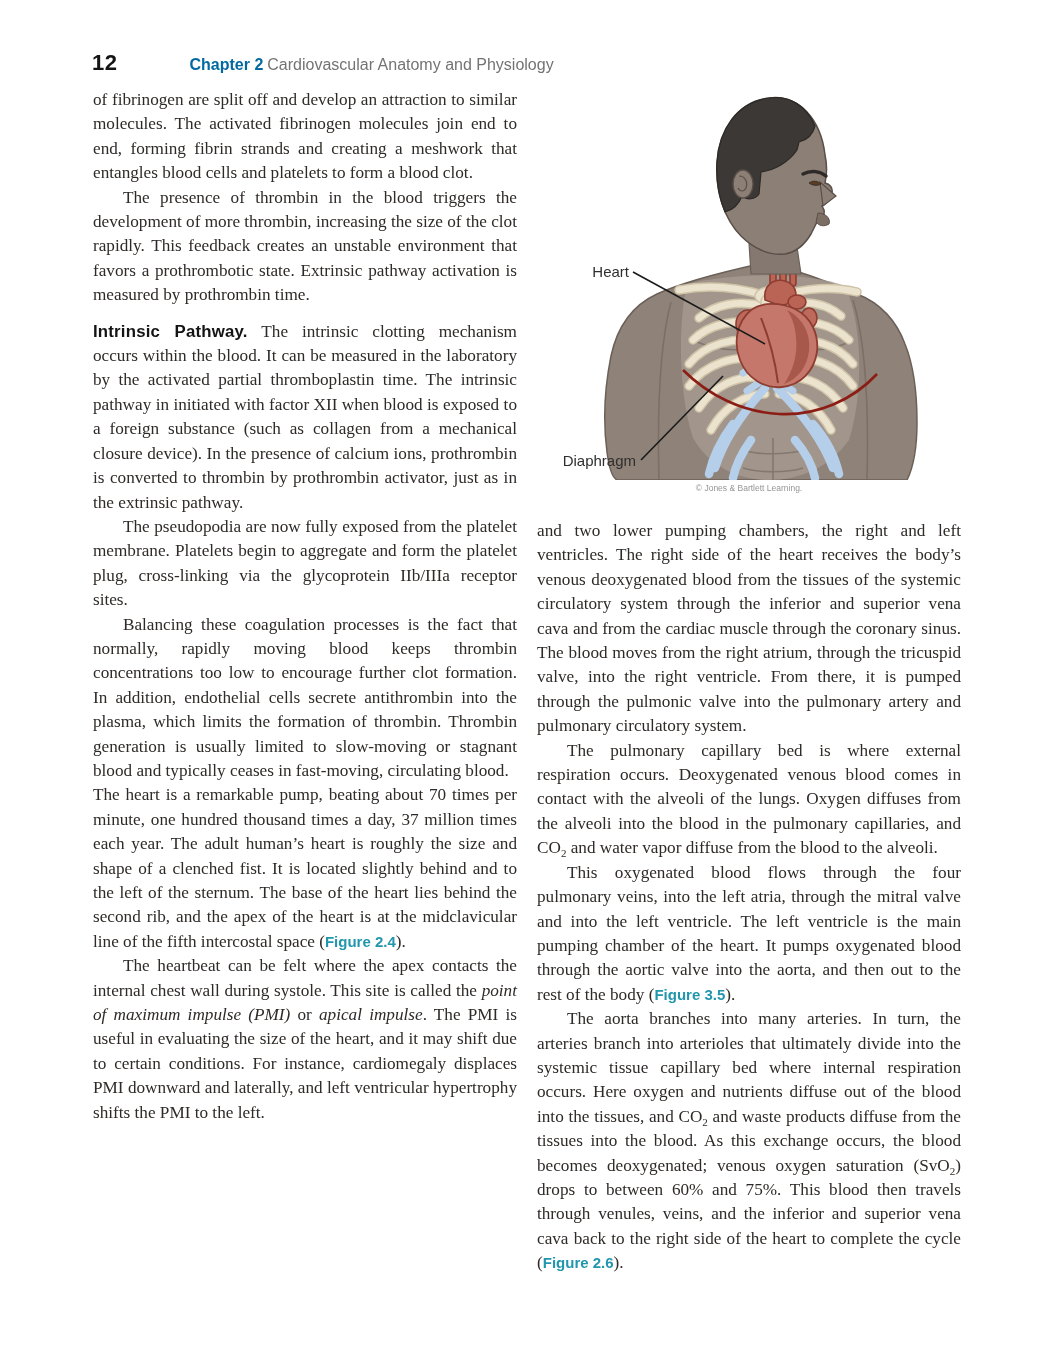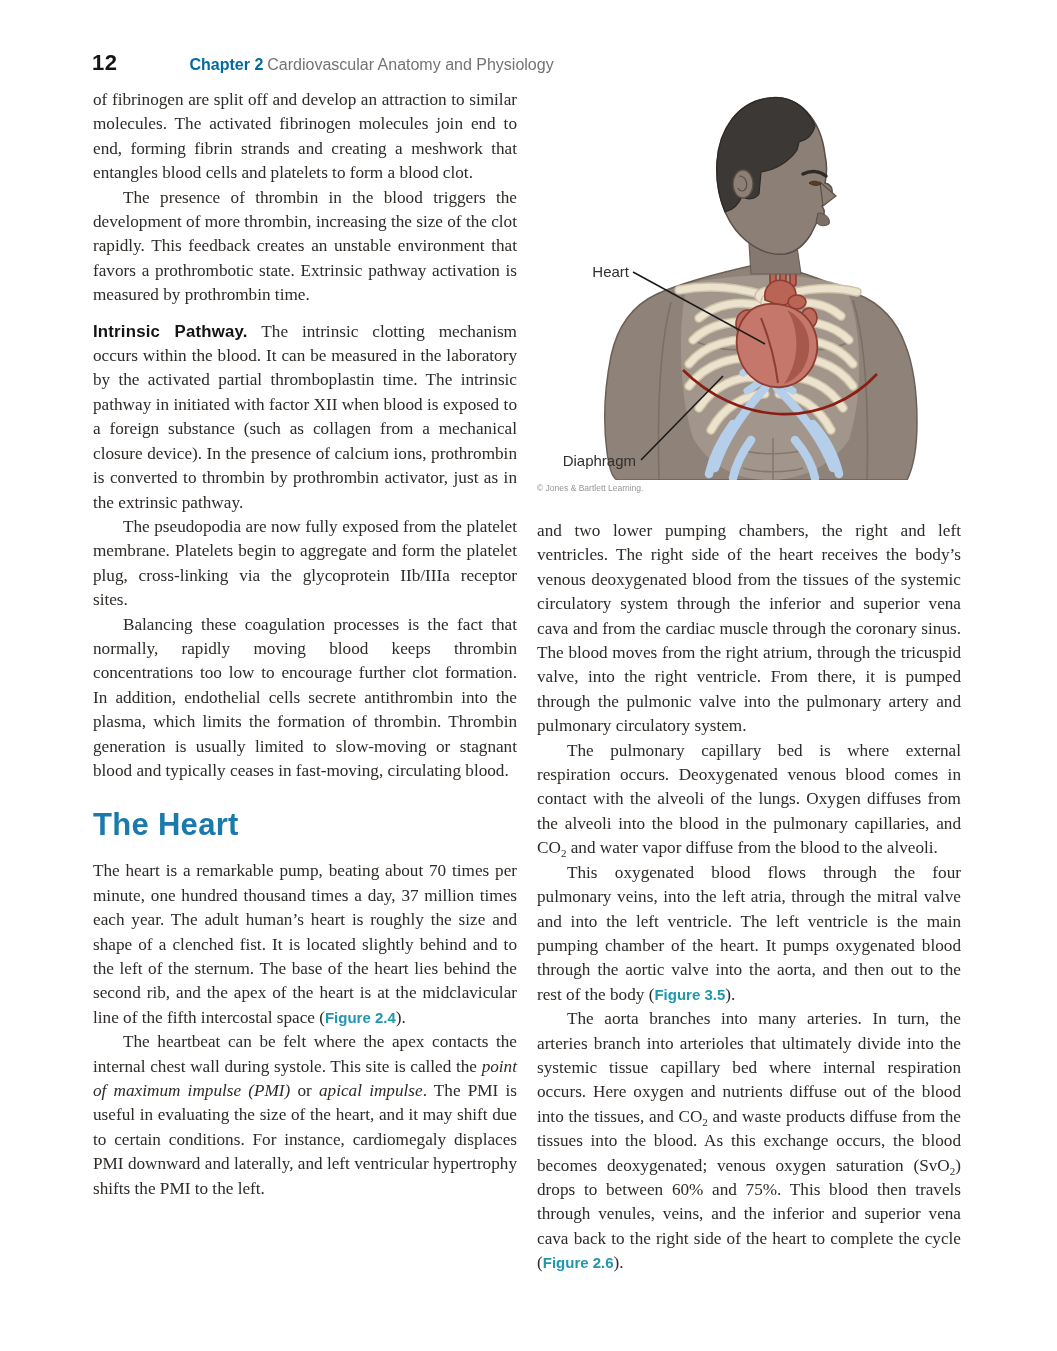--- a/index.html
+++ b/index.html
@@ -27,40 +27,39 @@
   }
   .figref{font-family:"Liberation Sans",sans-serif;font-weight:bold;font-size:15px;color:#2196ad;}
   sub.sub{font-size:11px;line-height:0;}
   
   figure.fig{margin:0;padding:0;}
   .fig svg{display:block;}
   figcaption.fig-caption{
     margin-top:10px;font-family:"Liberation Sans",sans-serif;font-size:15.5px;color:#808285;
   }
   .fig-label{color:#2ba4b5;font-weight:bold;margin-right:6px;}
-  .fig-credit{font-family:"Liberation Sans",sans-serif;font-size:8.5px;color:#939598;margin-top:3px;margin-bottom:26px;}
+  .fig-credit{font-family:"Liberation Sans",sans-serif;font-size:8.5px;color:#939598;margin-top:3px;margin-bottom:26px;text-align:center;}
   .fig-text{font-family:"Liberation Sans",sans-serif;font-size:15px;fill:#2f2f2f;}
 </style>
 </head>
 <body>
 
 <div class="page">
 
   <div class="header">
     <span class="page-num">12</span><span class="chapter-label">Chapter 2</span><span class="chapter-title">Cardiovascular Anatomy and Physiology</span>
   </div>
 
   <div class="col col-left">
     <p class="body">of fibrinogen are split off and develop an attraction to similar molecules. The activated fibrinogen molecules join end to end, forming fibrin strands and creating a meshwork that entangles blood cells and platelets to form a blood clot.</p>
     <p class="body indent">The presence of thrombin in the blood triggers the development of more thrombin, increasing the size of the clot rapidly. This feedback creates an unstable environment that favors a prothrombotic state. Extrinsic pathway activation is measured by prothrombin time.</p>
     <div class="gap-sm"></div>
     <p class="body"><b class="runin">Intrinsic Pathway.</b> <span>The intrinsic clotting mechanism occurs within the blood. It can be measured in the laboratory by the activated partial thromboplastin time. The intrinsic pathway in initiated with factor XII when blood is exposed to a foreign substance (such as collagen from a mechanical closure device). In the presence of calcium ions, prothrombin is converted to thrombin by prothrombin activator, just as in the extrinsic pathway.</span></p>
     <p class="body indent">The pseudopodia are now fully exposed from the platelet membrane. Platelets begin to aggregate and form the platelet plug, cross-linking via the glycoprotein IIb/IIIa receptor sites.</p>
     <p class="body indent">Balancing these coagulation processes is the fact that normally, rapidly moving blood keeps thrombin concentrations too low to encourage further clot formation. In addition, endothelial cells secrete antithrombin into the plasma, which limits the formation of thrombin. Thrombin generation is usually limited to slow-moving or stagnant blood and typically ceases in fast-moving, circulating blood.</p>
-    <h1 class="heart-heading">The Heart</h1>
     <p class="body"><span>The heart is a remarkable pump, beating about 70 times per minute, one hundred thousand times a day, 37 million times each year. The adult human’s heart is roughly the size and shape of a clenched fist. It is located slightly behind and to the left of the sternum. The base of the heart lies behind the second rib, and the apex of the heart is at the midclavicular line of the fifth intercostal space (</span><b class="figref">Figure 2.4</b><span>).</span></p>
     <p class="body indent"><span>The heartbeat can be felt where the apex contacts the internal chest wall during systole. This site is called the </span><i>point of maximum impulse (PMI)</i><span> or </span><i>apical impulse</i><span>. The PMI is useful in evaluating the size of the heart, and it may shift due to certain conditions. For instance, cardiomegaly displaces PMI downward and laterally, and left ventricular hypertrophy shifts the PMI to the left.</span></p>
   </div>
 
   <div class="col col-right">
 
     <figure class="fig">
       <svg width="424" height="392" viewBox="0 0 424 392">
 
         <path d="M 222 176 C 186 184 146 194 120 206 C 94 218 80 240 74 268 C 68 298 66 334 70 364 C 72 380 76 390 80 392 L 370 392 C 376 380 380 358 380 334 C 380 304 376 276 368 256 C 360 234 344 215 320 206 C 296 196 272 186 254 182 L 222 176 Z" fill="#8f8279" stroke="#6b6058" stroke-width="1.5"></path>

